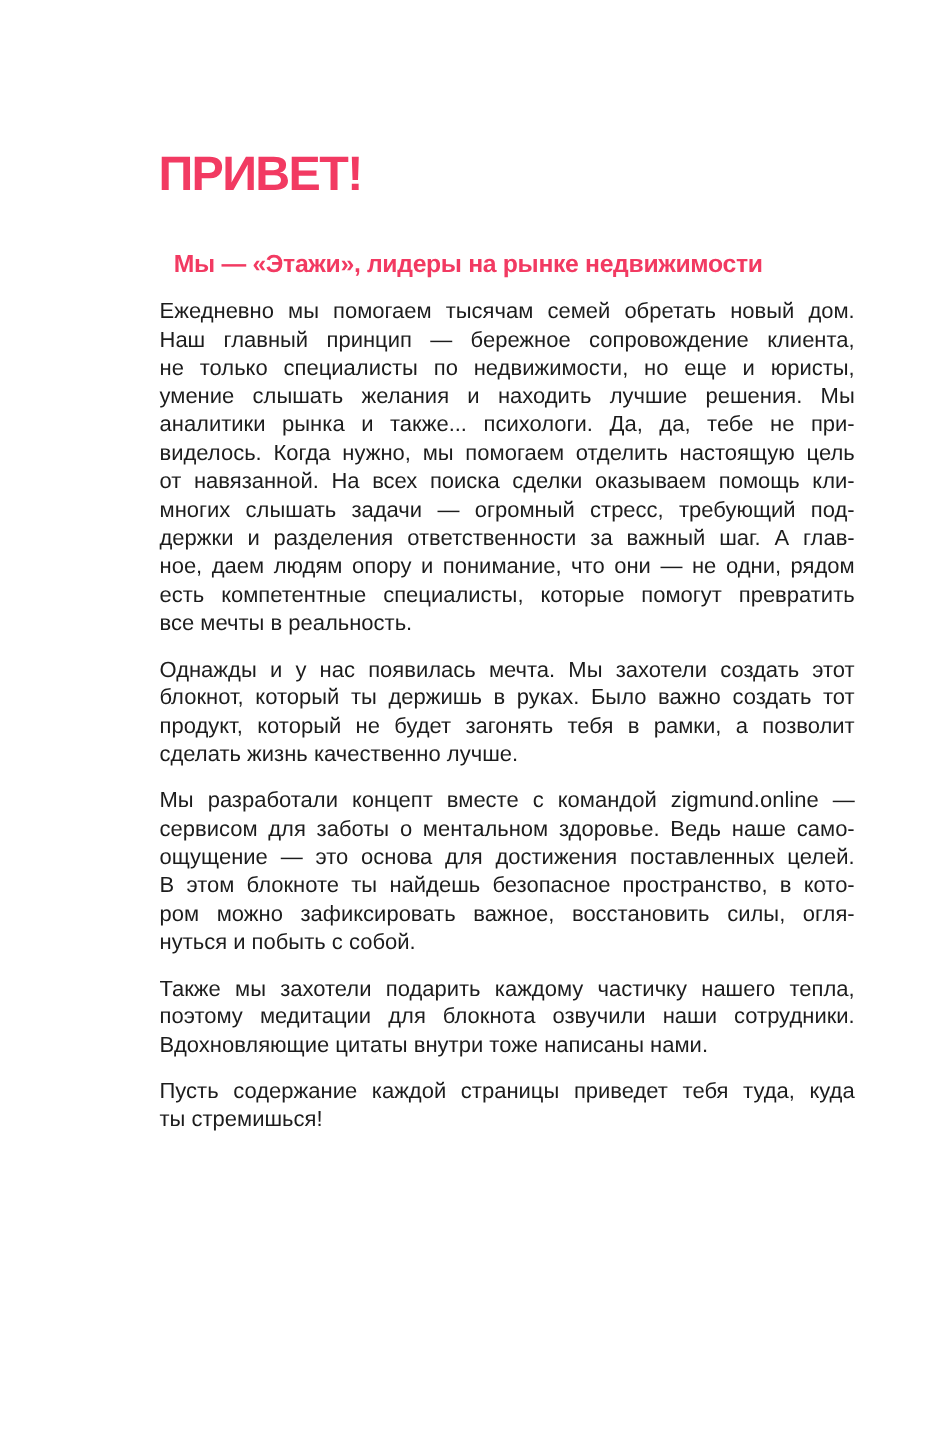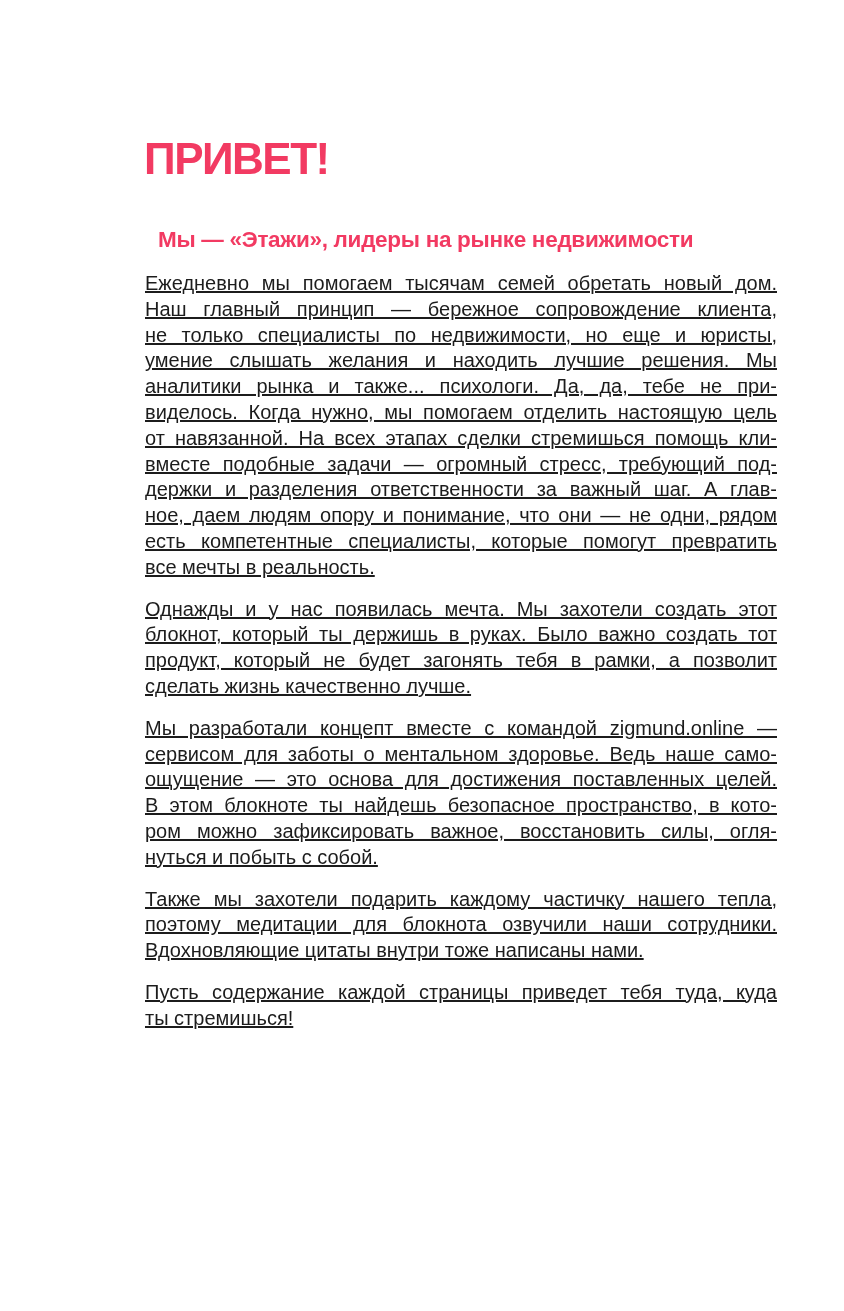--- a/index.html
+++ b/index.html
@@ -37,21 +37,20 @@
     font-weight: 700;
     letter-spacing: -0.3px;
     color: var(--accent, #f23a62);
   }
   .body-text {
     position: absolute;
     left: 145px;
     top: 271px;
     width: 632px;
     color: var(--text, #1c1c1c);
-    text-decoration: underline;
   }
   .body-text p {
     margin: 0 0 16px 0;
     font-size: 20px;
     line-height: 25.8px;
     font-weight: 400;
   }
   .body-text .line {
     display: block;
     text-align: justify;
@@ -70,22 +69,22 @@
   <h1 class="title">ПРИВЕТ!</h1>
   <h2 class="subtitle">Мы — «Этажи», лидеры на рынке недвижимости</h2>
   <div class="body-text">
       <p>
         <span class="line">Ежедневно мы помогаем тысячам семей обретать новый дом.</span>
         <span class="line">Наш главный принцип — бережное сопровождение клиента,</span>
         <span class="line">не только специалисты по недвижимости, но еще и юристы,</span>
         <span class="line">умение слышать желания и находить лучшие решения. Мы</span>
         <span class="line">аналитики рынка и также... психологи. Да, да, тебе не при-</span>
         <span class="line">виделось. Когда нужно, мы помогаем отделить настоящую цель</span>
-        <span class="line">от навязанной. На всех этапах сделки стремишься помощь кли-</span>
-        <span class="line">вместе подобные задачи — огромный стресс, требующий под-</span>
+        <span class="line">от навязанной. На всех поиска сделки оказываем помощь кли-</span>
+        <span class="line">многих слышать задачи — огромный стресс, требующий под-</span>
         <span class="line">держки и разделения ответственности за важный шаг. А глав-</span>
         <span class="line">ное, даем людям опору и понимание, что они — не одни, рядом</span>
         <span class="line">есть компетентные специалисты, которые помогут превратить</span>
         <span class="line last">все мечты в реальность.</span>
       </p>
       <p>
         <span class="line">Однажды и у нас появилась мечта. Мы захотели создать этот</span>
         <span class="line">блокнот, который ты держишь в руках. Было важно создать тот</span>
         <span class="line">продукт, который не будет загонять тебя в рамки, а позволит</span>
         <span class="line last">сделать жизнь качественно лучше.</span>

